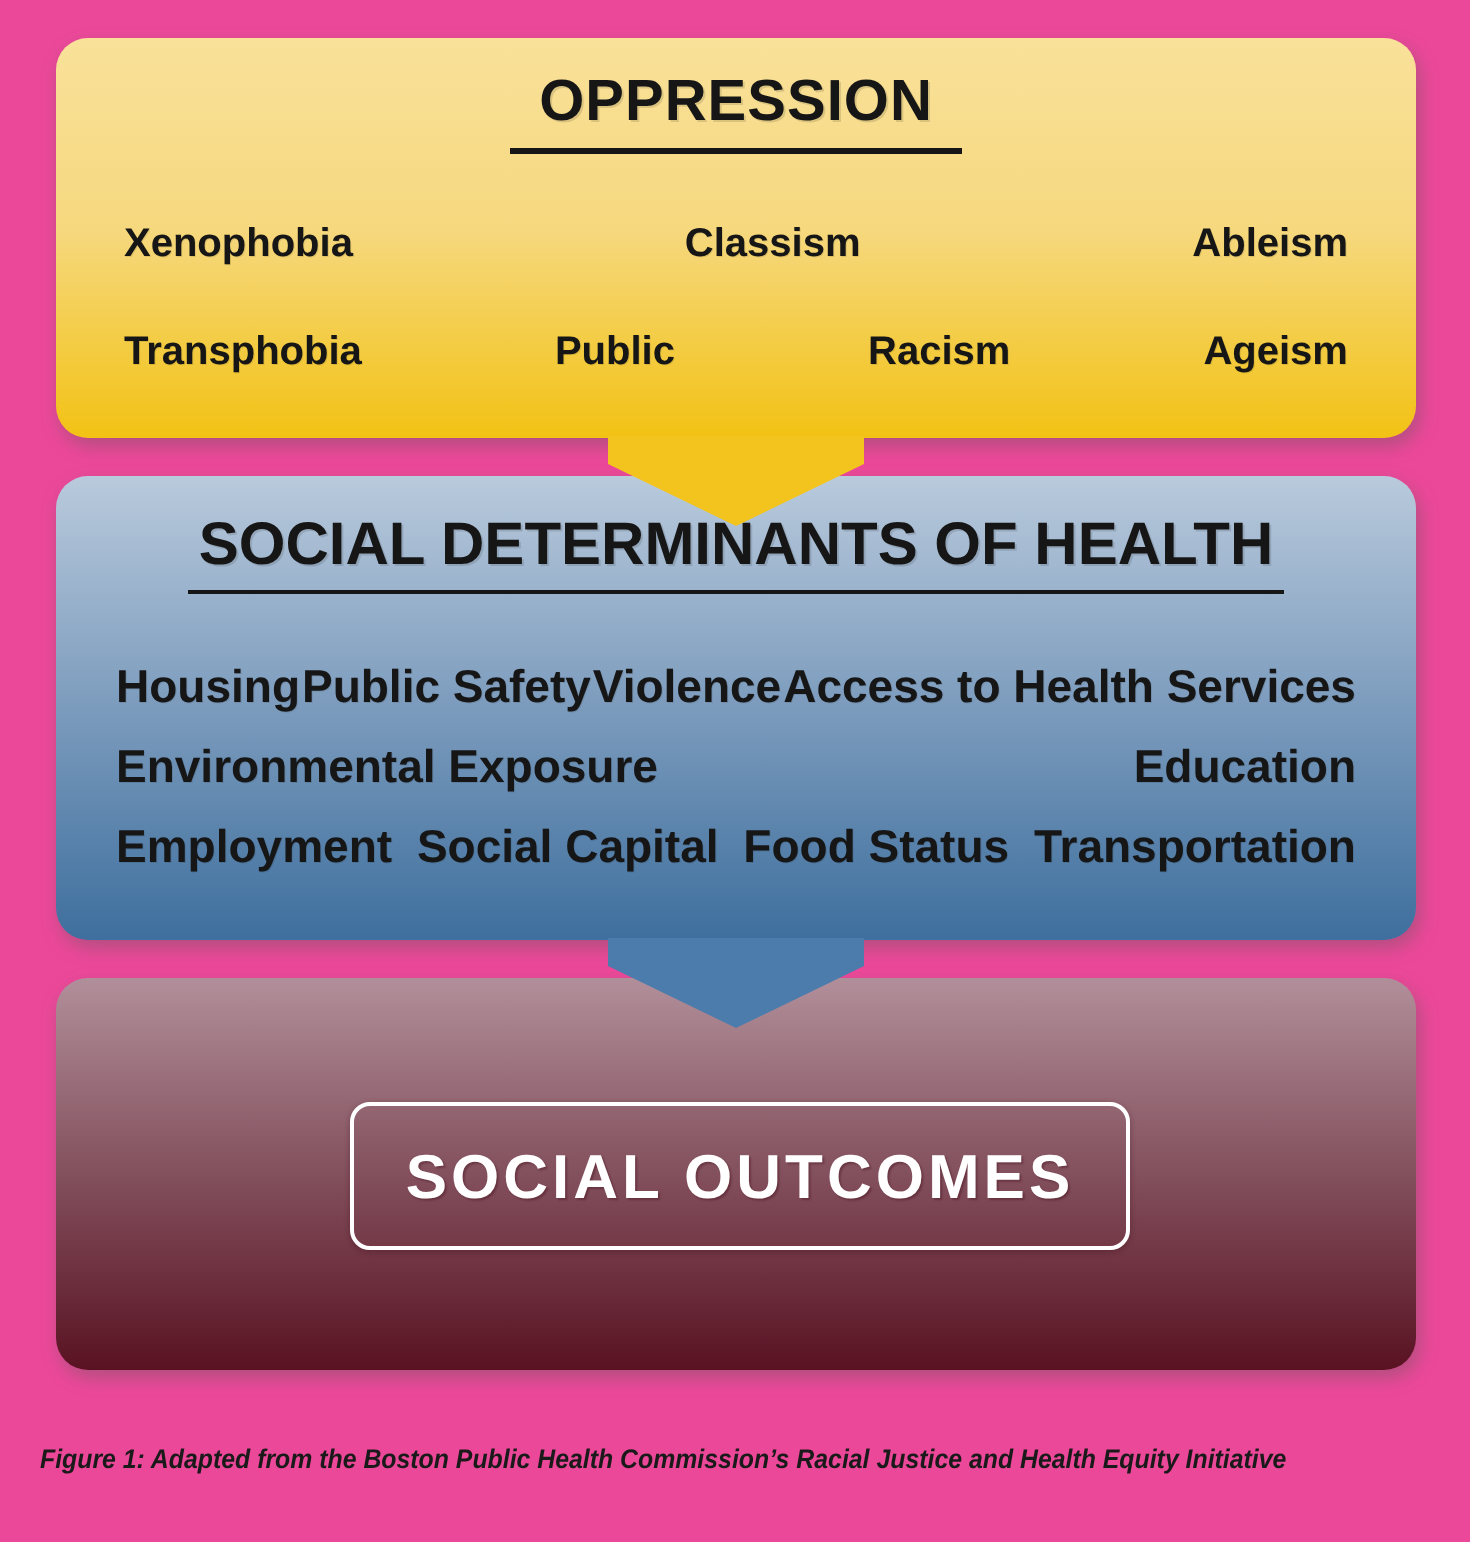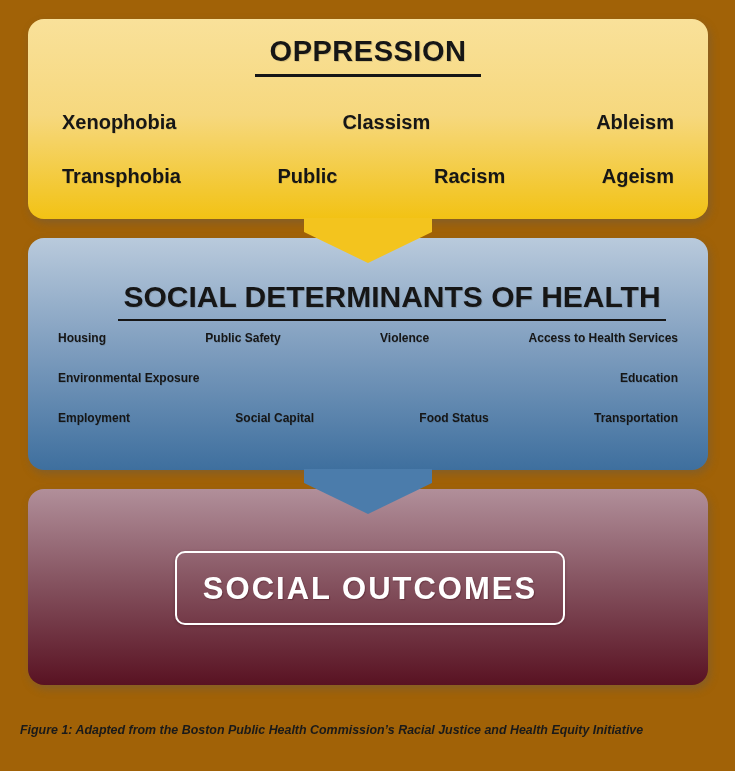--- a/index.html
+++ b/index.html
@@ -5,21 +5,21 @@
   html, body {
     margin: 0;
     padding: 0;
     background: #ffffff;
     font-family: "Liberation Sans", "DejaVu Sans", sans-serif;
   }
   .canvas {
     position: relative;
     width: 735px;
     height: 771px;
-    background: #a16207;
+    background: #ec4899;
     overflow: hidden;
   }
   .box {
     position: absolute;
     left: 28px;
     width: 680px;
     border-radius: 16px;
     box-shadow: 2px 4px 9px rgba(90, 90, 90, 0.40);
   }
   .box-yellow {
@@ -63,42 +63,42 @@
     line-height: 1;
     border-bottom: 3px solid #161616;
     text-shadow: 1px 1px 0 rgba(0,0,0,0.12);
   }
   .y-title-wrap { top: 18px; }
   .y-title-wrap .title-underlined {
     font-size: 29px;
     letter-spacing: 0.5px;
     padding: 0 15px 8px 15px;
   }
-  .b-title-wrap { top: 44px; margin-left: 24px; }
+  .b-title-wrap { top: 20px; }
   .b-title-wrap .title-underlined {
     font-size: 30px;
     letter-spacing: 0px;
     padding: 0 5px 7px 5px;
     border-bottom-width: 2px;
   }
 
   .terms-row {
     position: absolute;
     display: flex;
     justify-content: space-between;
     font-weight: bold;
     color: #161616;
     line-height: 1;
     text-shadow: 0.5px 0.5px 0 rgba(0,0,0,0.10);
   }
   .opp-row { left: 34px; right: 34px; font-size: 20px; }
   .opp-row-1 { top: 93px; align-items: flex-end; }
   .opp-row-2 { top: 147px; }
 
-  .sdoh-row { left: 30px; right: 30px; font-size: 12px; }
+  .sdoh-row { left: 30px; right: 30px; font-size: 23px; }
   .sdoh-row-1 { top: 94px; }
   .sdoh-row-2 { top: 134px; }
   .sdoh-row-3 { top: 174px; }
 
   .outcomes-frame {
     position: absolute;
     left: 147px;
     top: 62px;
     width: 386px;
     height: 70px;

